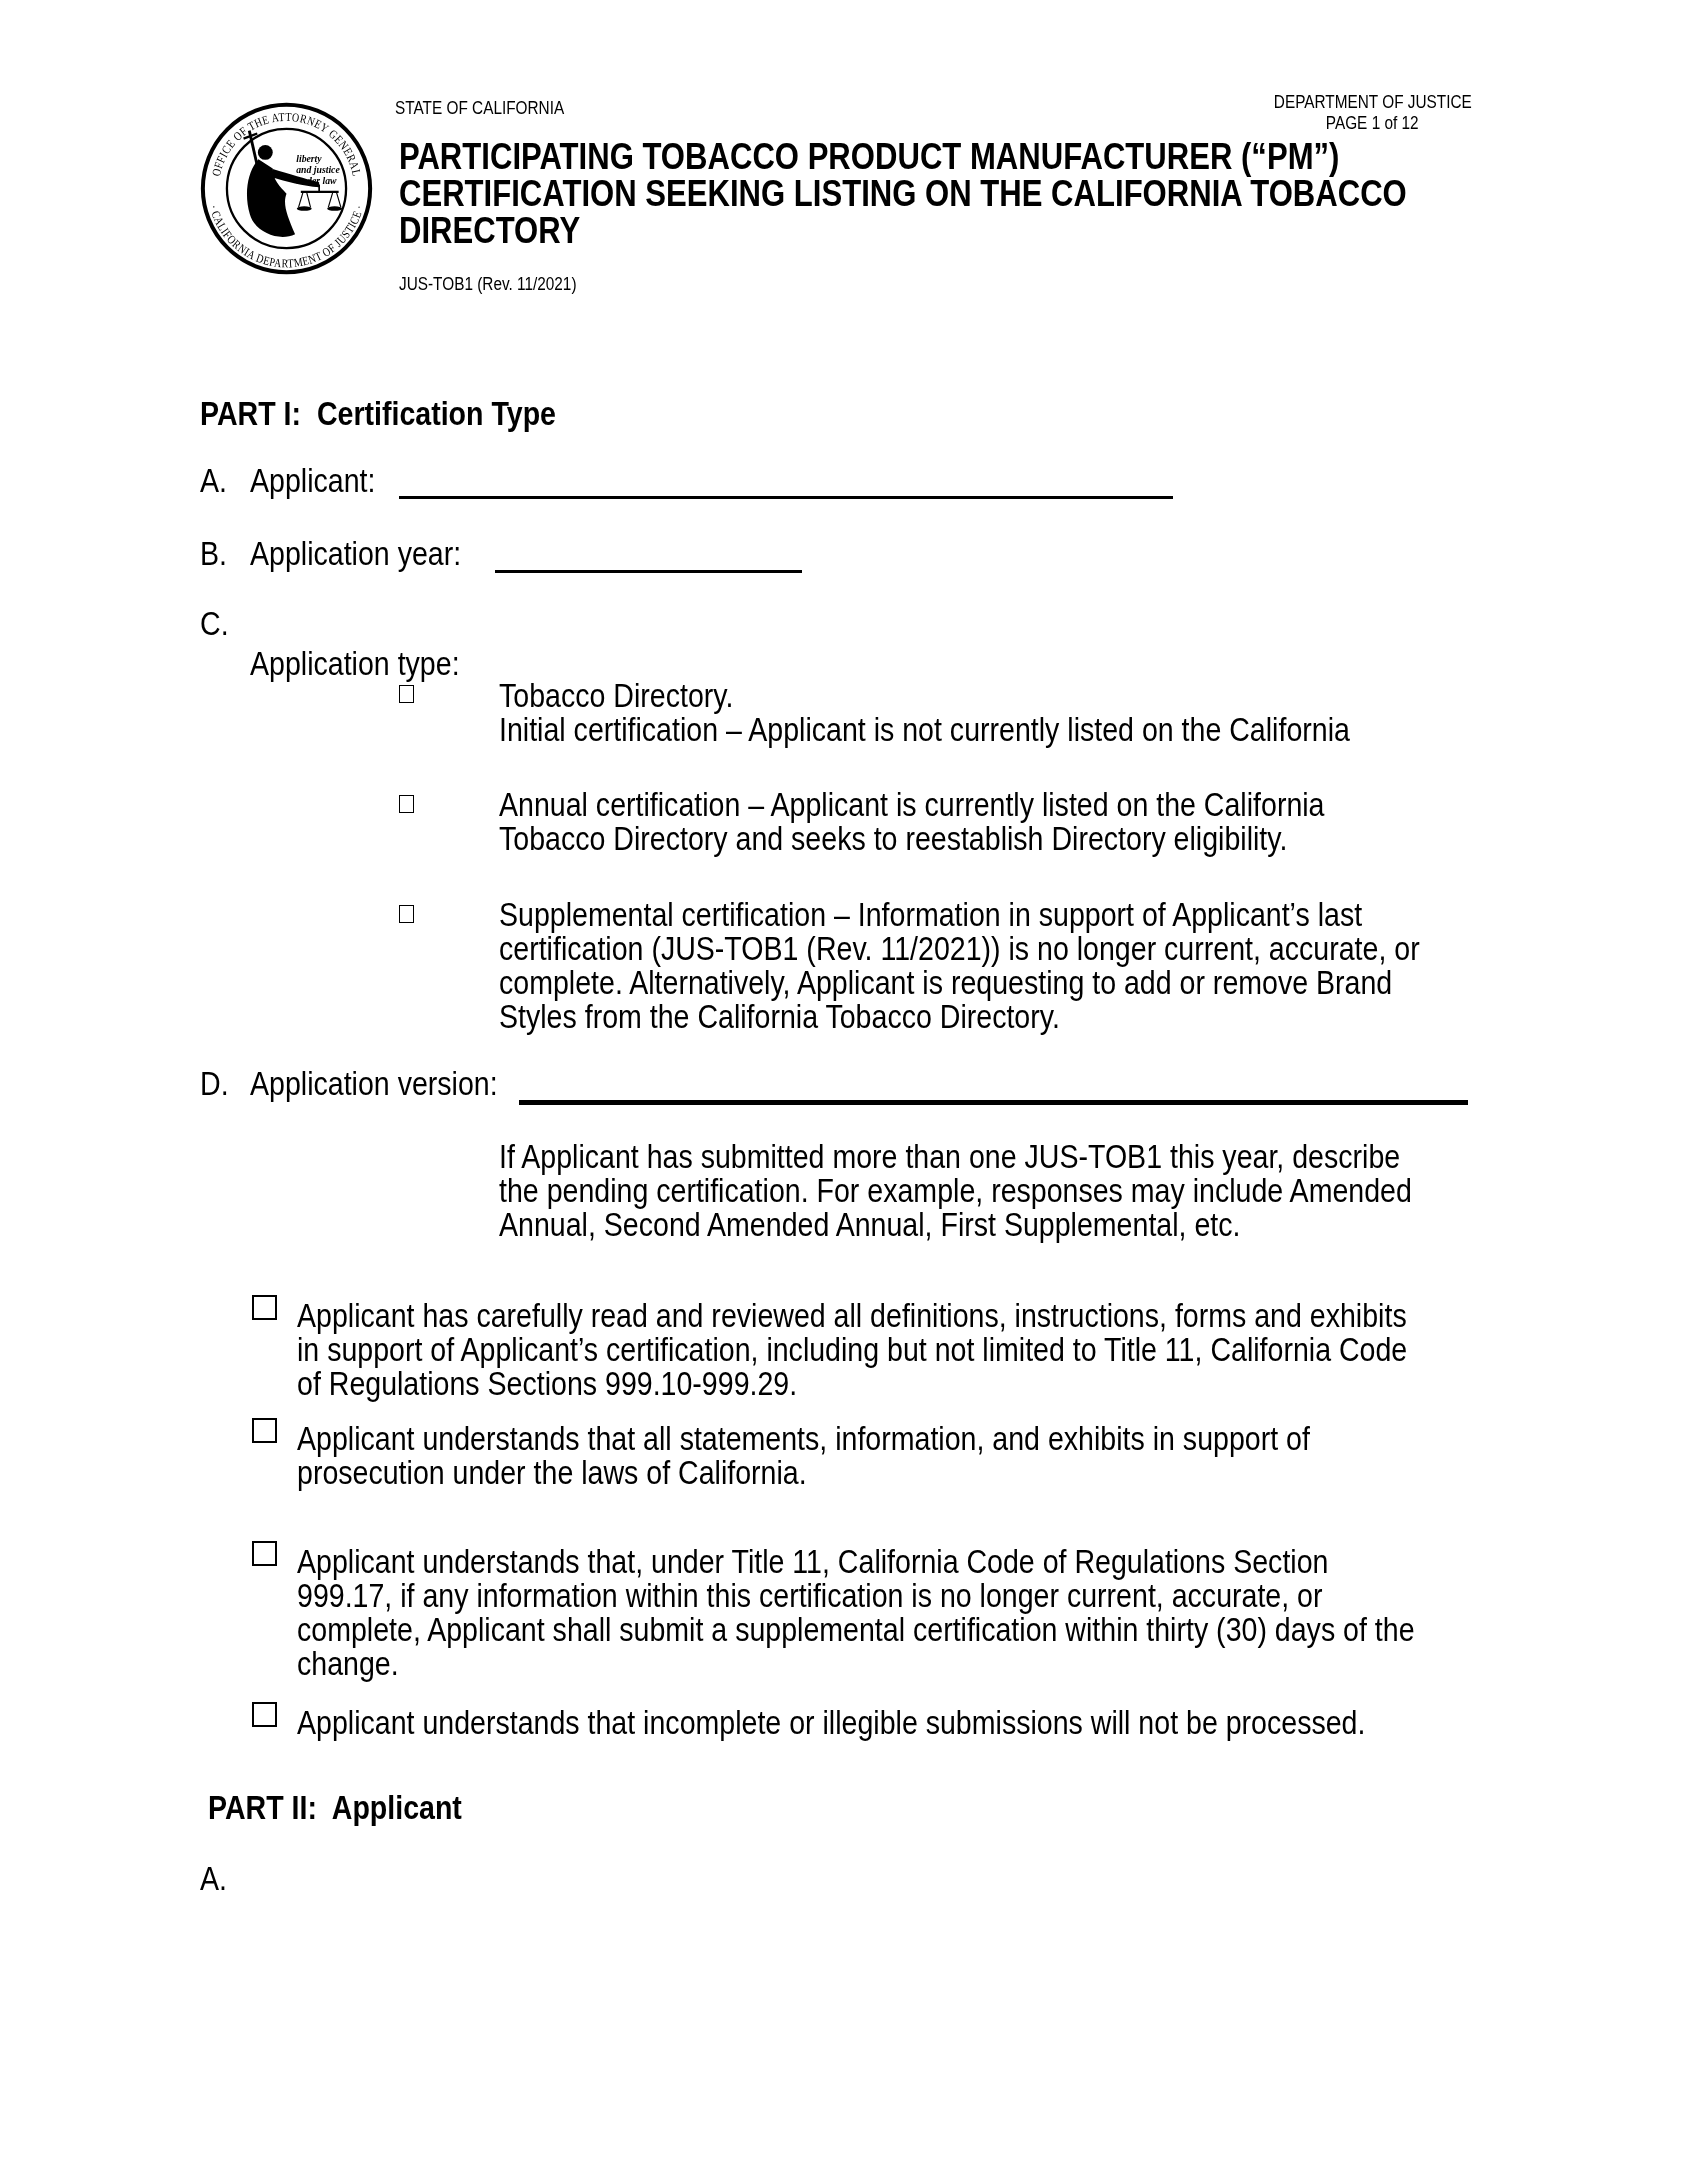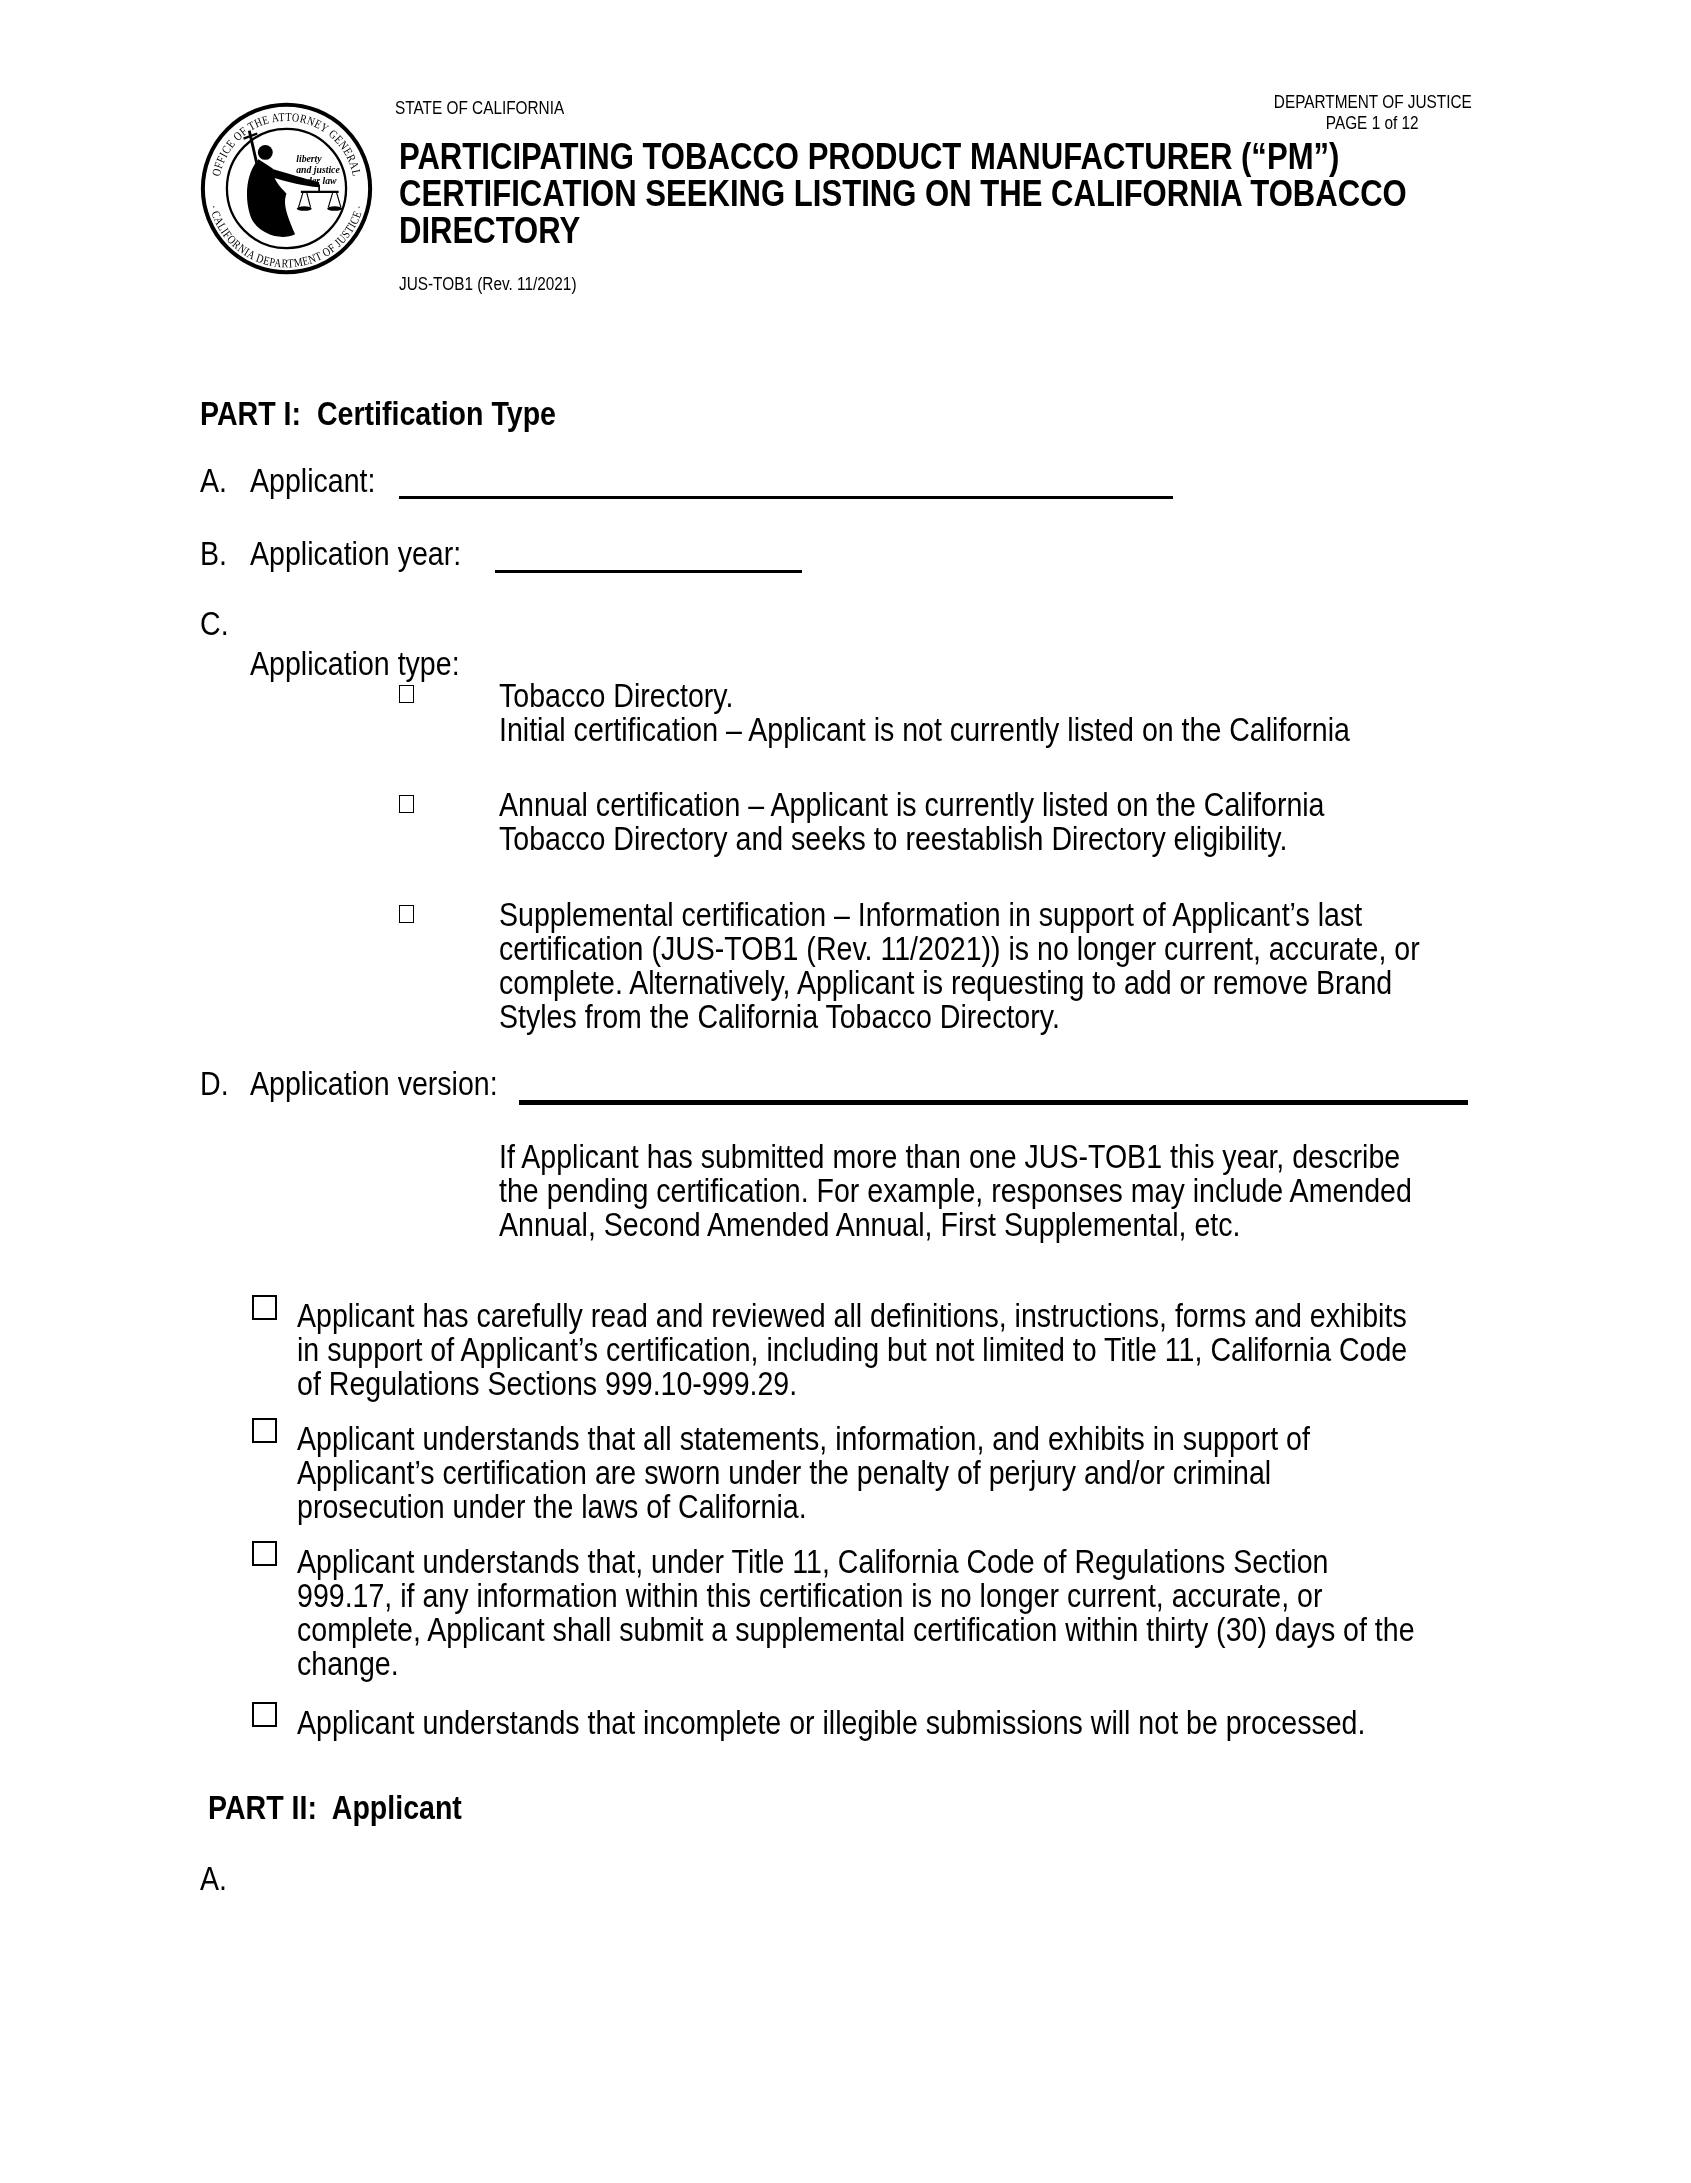--- a/index.html
+++ b/index.html
@@ -152,21 +152,20 @@
   <div class="cb cb-big" style="left:252px;top:1295px;"></div>
   <div class="abs fs60" style="left:297px;top:1298px;">
     <div class="ln"><span class="tx">Applicant has carefully read and reviewed all definitions, instructions, forms and exhibits</span></div>
     <div class="ln"><span class="tx">in support of Applicant’s certification, including but not limited to Title 11, California Code</span></div>
     <div class="ln"><span class="tx">of Regulations Sections 999.10-999.29.</span></div>
   </div>
 
   <div class="cb cb-big" style="left:252px;top:1418px;"></div>
   <div class="abs fs60" style="left:297px;top:1421px;">
     <div class="ln"><span class="tx">Applicant understands that all statements, information, and exhibits in support of</span></div>
-    <div class="ln"><span class="tx">Applicant’s certification are sworn under the penalty of perjury and/or criminal</span></div>
     <div class="ln"><span class="tx">prosecution under the laws of California.</span></div>
   </div>
 
   <div class="cb cb-big" style="left:252px;top:1541px;"></div>
   <div class="abs fs60" style="left:297px;top:1544px;">
     <div class="ln"><span class="tx">Applicant understands that, under Title 11, California Code of Regulations Section</span></div>
     <div class="ln"><span class="tx">999.17, if any information within this certification is no longer current, accurate, or</span></div>
     <div class="ln"><span class="tx">complete, Applicant shall submit a supplemental certification within thirty (30) days of the</span></div>
     <div class="ln"><span class="tx">change.</span></div>
   </div>

